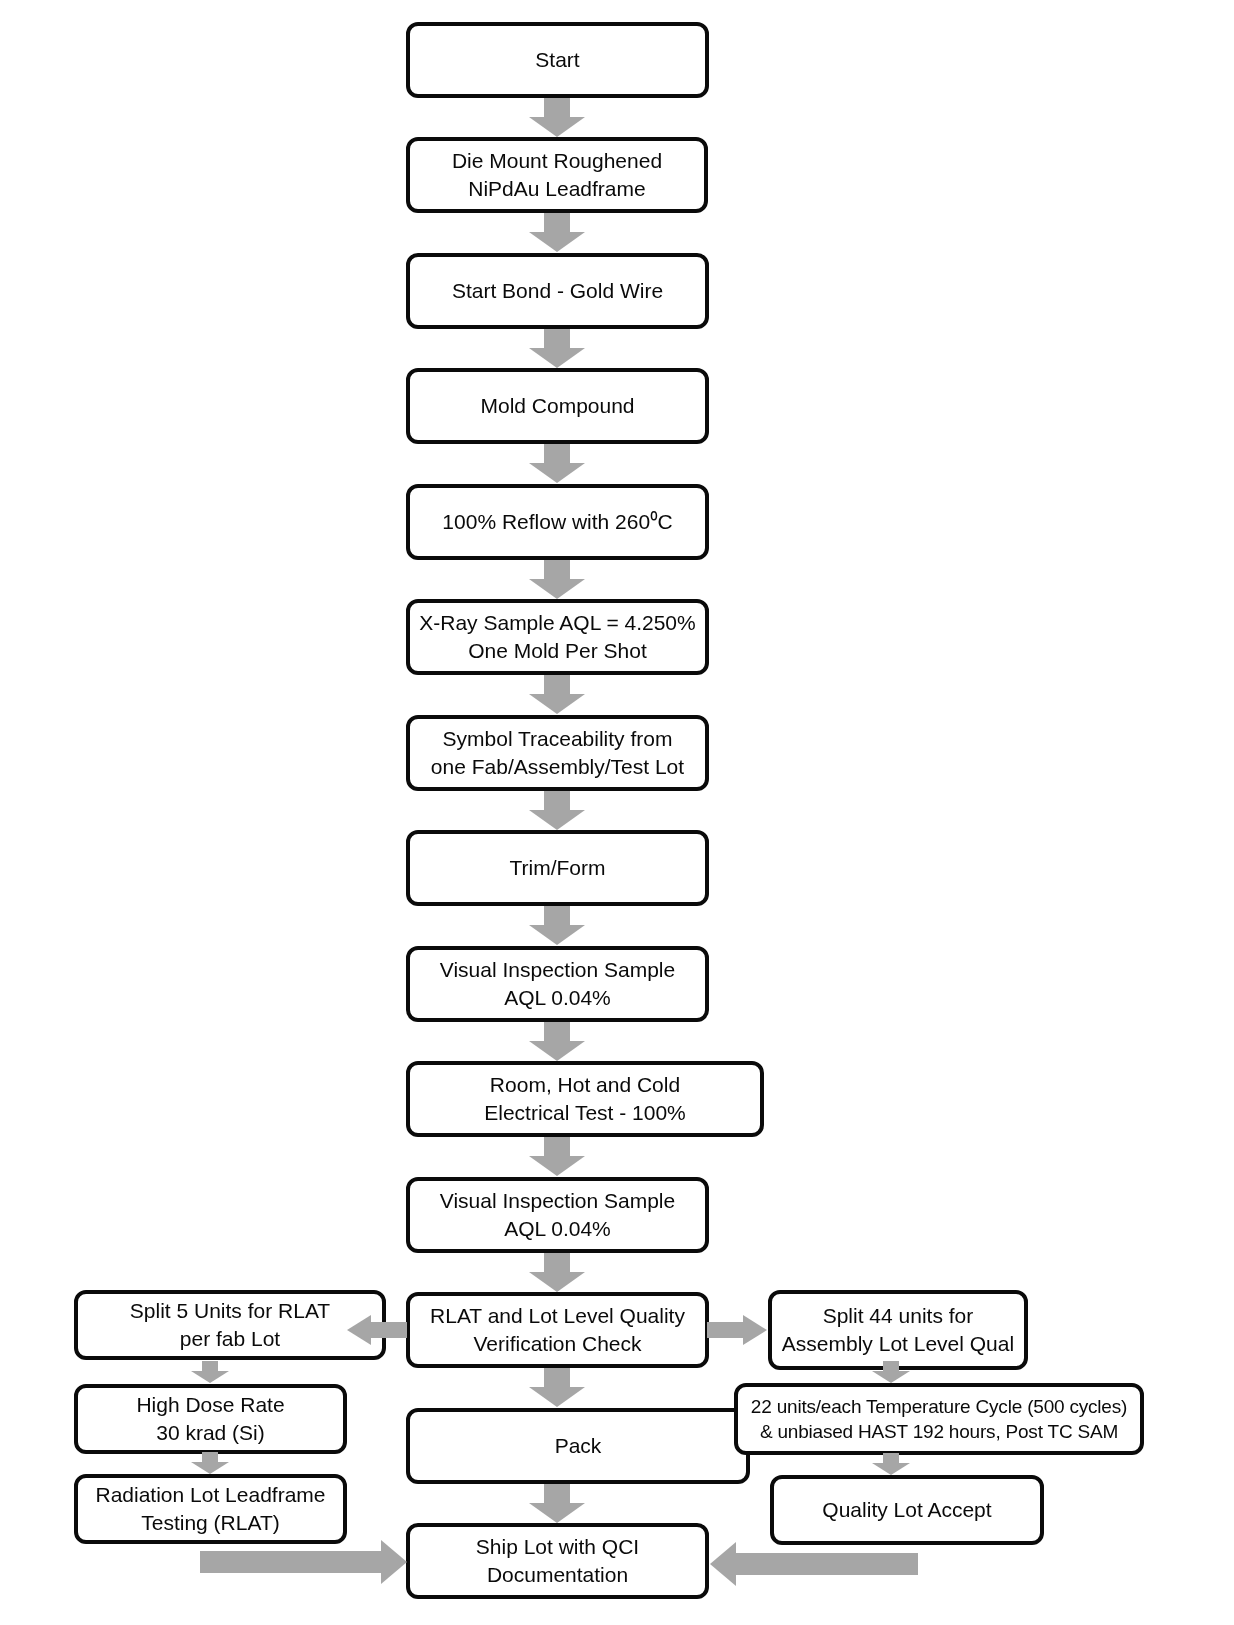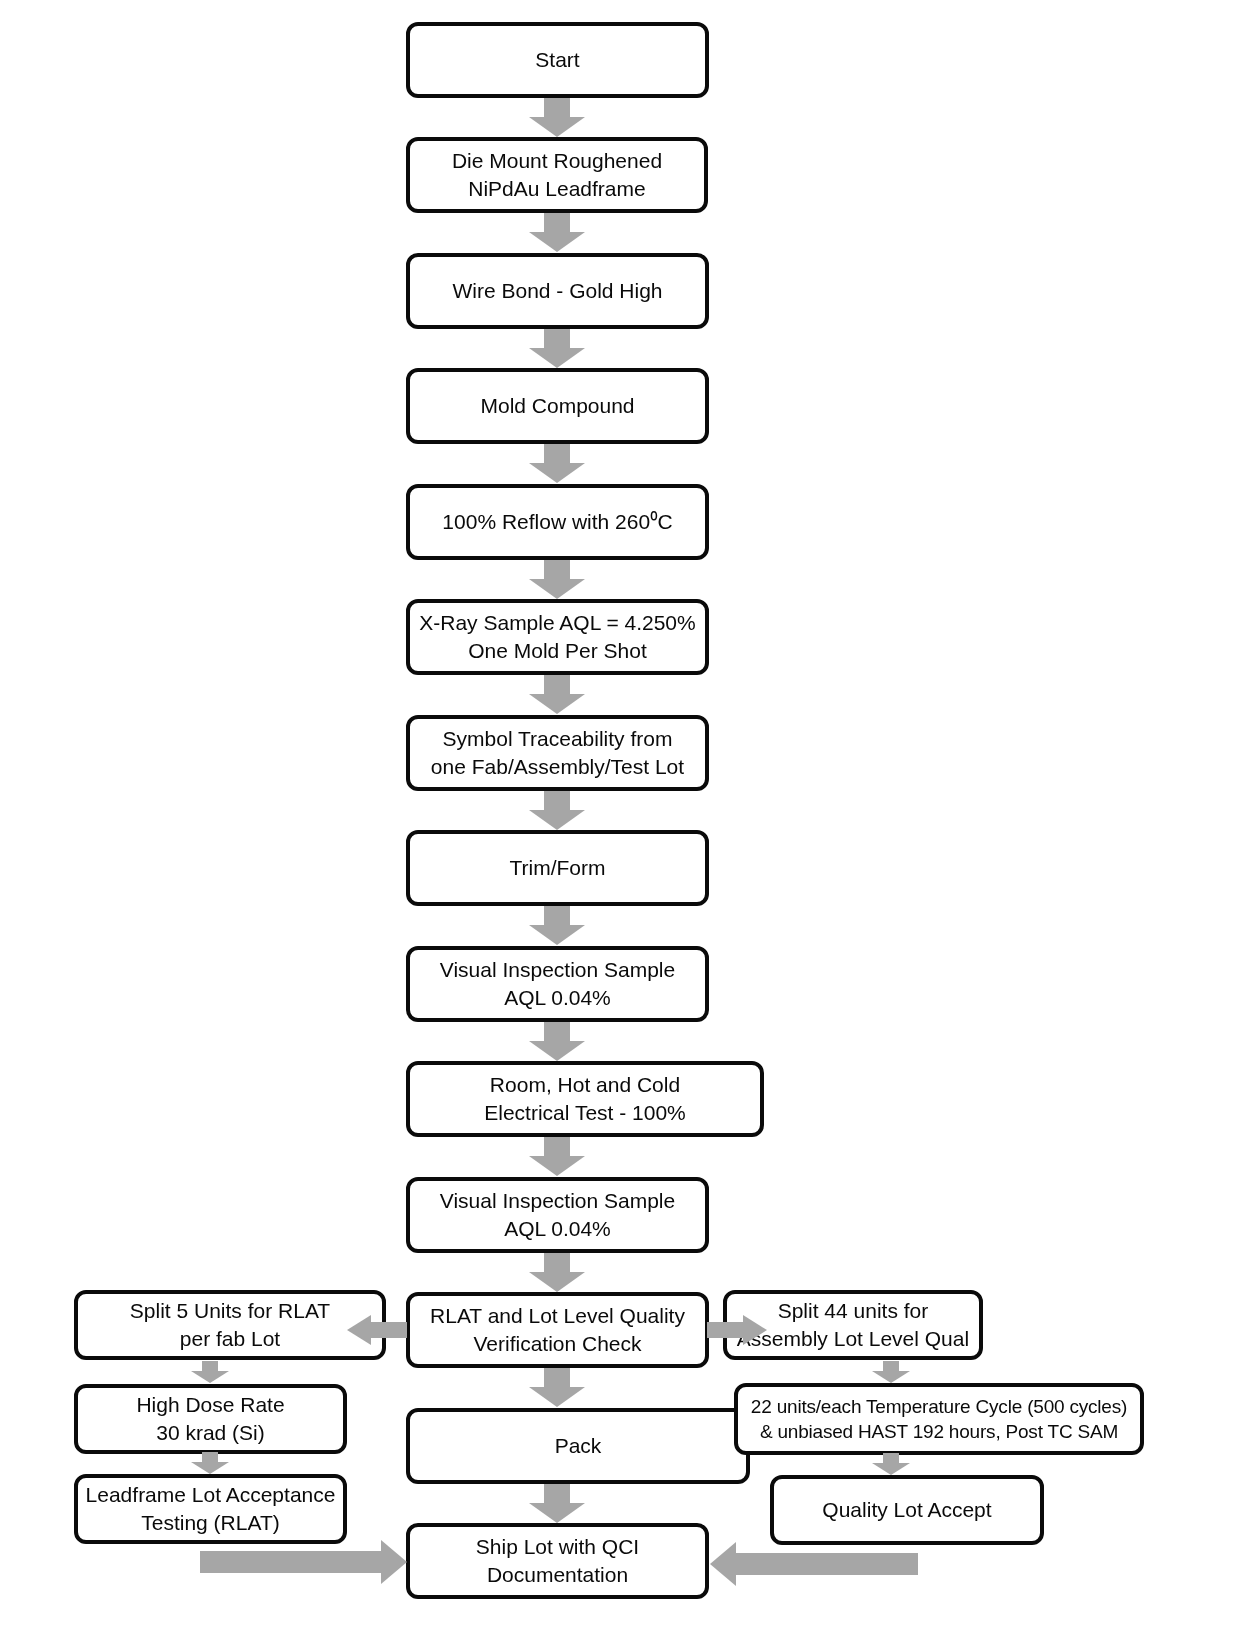--- a/index.html
+++ b/index.html
@@ -59,21 +59,21 @@
 <div id="canvas">
 
   <div class="node" style="left:406px;top:22px;width:303px;height:76px">
     <span class="lbl">Start</span>
   </div>
   <div class="node" style="left:406px;top:137px;width:302px;height:76px">
     <span class="lbl">Die Mount Roughened
 NiPdAu Leadframe</span>
   </div>
   <div class="node" style="left:406px;top:253px;width:303px;height:76px">
-    <span class="lbl">Wire Bond - Gold High</span>
+    <span class="lbl">Start Bond - Gold Wire</span>
   </div>
   <div class="node" style="left:406px;top:368px;width:303px;height:76px">
     <span class="lbl">Mold Compound</span>
   </div>
   <div class="node" style="left:406px;top:484px;width:303px;height:76px">
     <span class="lbl">100% Reflow with 260⁰C</span>
   </div>
   <div class="node" style="left:406px;top:599px;width:303px;height:76px">
     <span class="lbl">X-Ray Sample AQL = 4.250%
 One Mold Per Shot</span>
@@ -111,25 +111,25 @@
 
   <div class="node" style="left:74px;top:1290px;width:312px;height:70px">
     <span class="lbl">Split 5 Units for RLAT
 per fab Lot</span>
   </div>
   <div class="node" style="left:74px;top:1384px;width:273px;height:70px">
     <span class="lbl">High Dose Rate
 30 krad (Si)</span>
   </div>
   <div class="node" style="left:74px;top:1474px;width:273px;height:70px">
-    <span class="lbl">Leadframe Lot Acceptance
+    <span class="lbl">Radiation Lot Leadframe
 Testing (RLAT)</span>
   </div>
 
-  <div class="node" style="left:723px;top:1290px;width:260px;height:70px">
+  <div class="node" style="left:768px;top:1290px;width:260px;height:80px">
     <span class="lbl">Split 44 units for
 Assembly Lot Level Qual</span>
   </div>
   <div class="node wide" style="left:734px;top:1383px;width:410px;height:72px">
     <span class="lbl">22 units/each Temperature Cycle (500 cycles)
 &amp; unbiased HAST 192 hours, Post TC SAM</span>
   </div>
   <div class="node" style="left:770px;top:1475px;width:274px;height:70px">
     <span class="lbl">Quality Lot Accept</span>
   </div>

